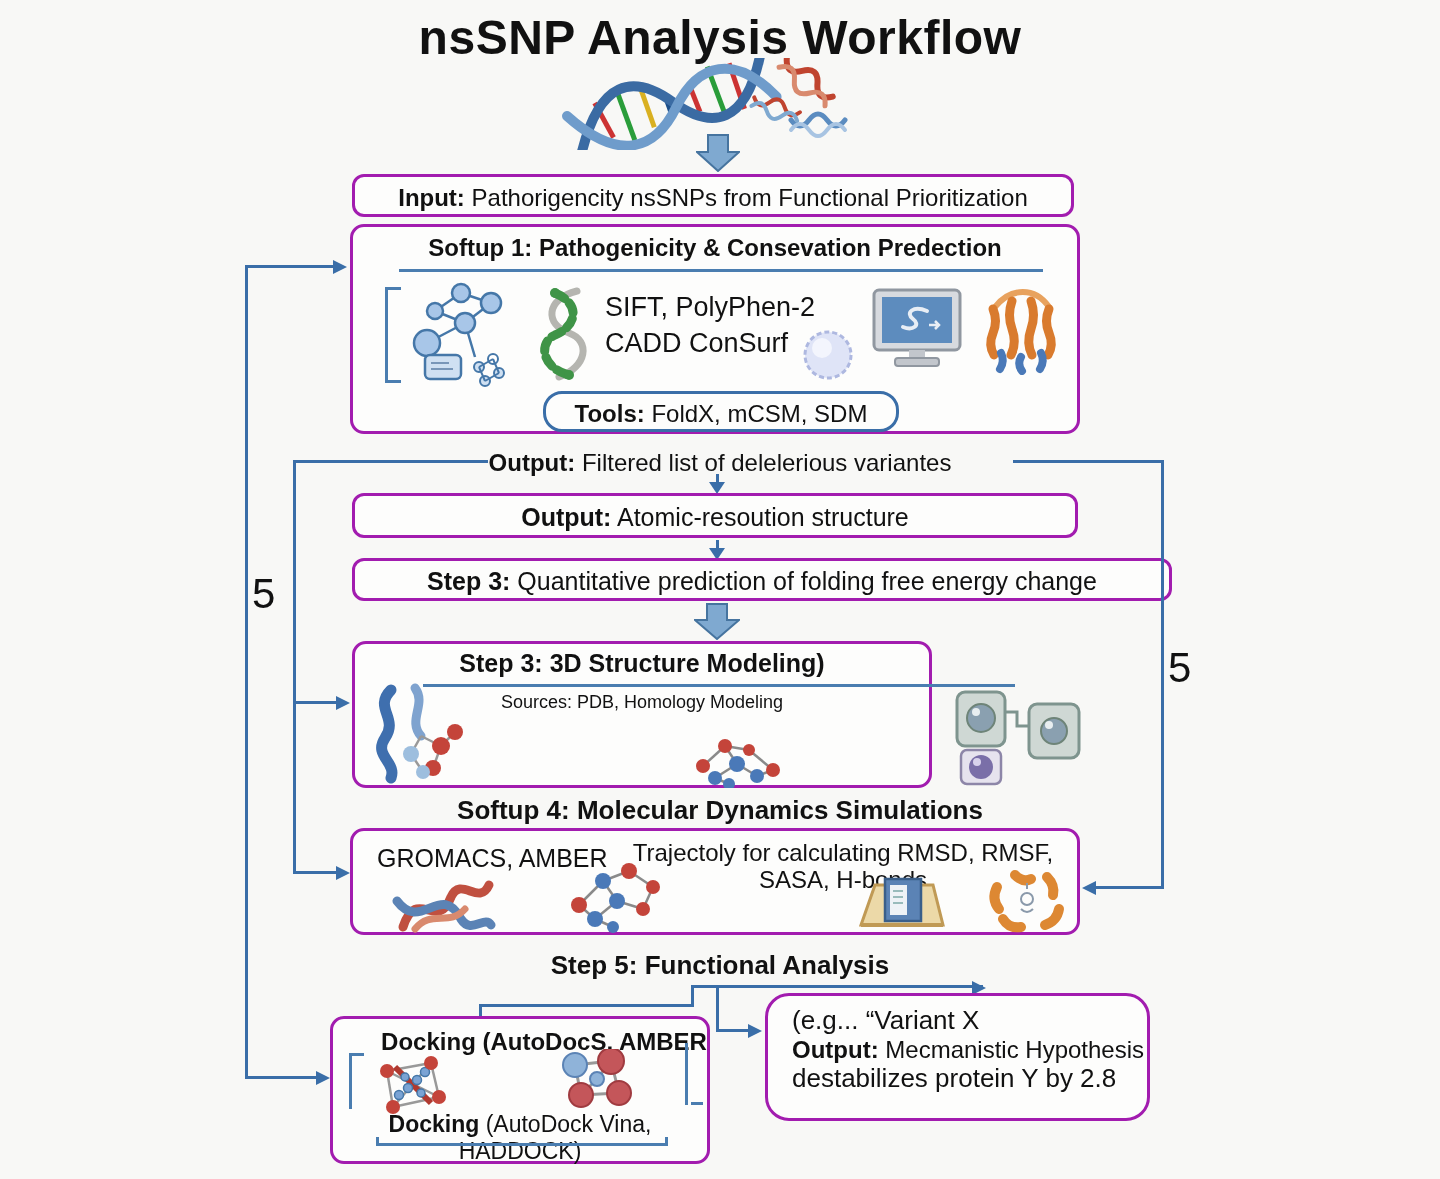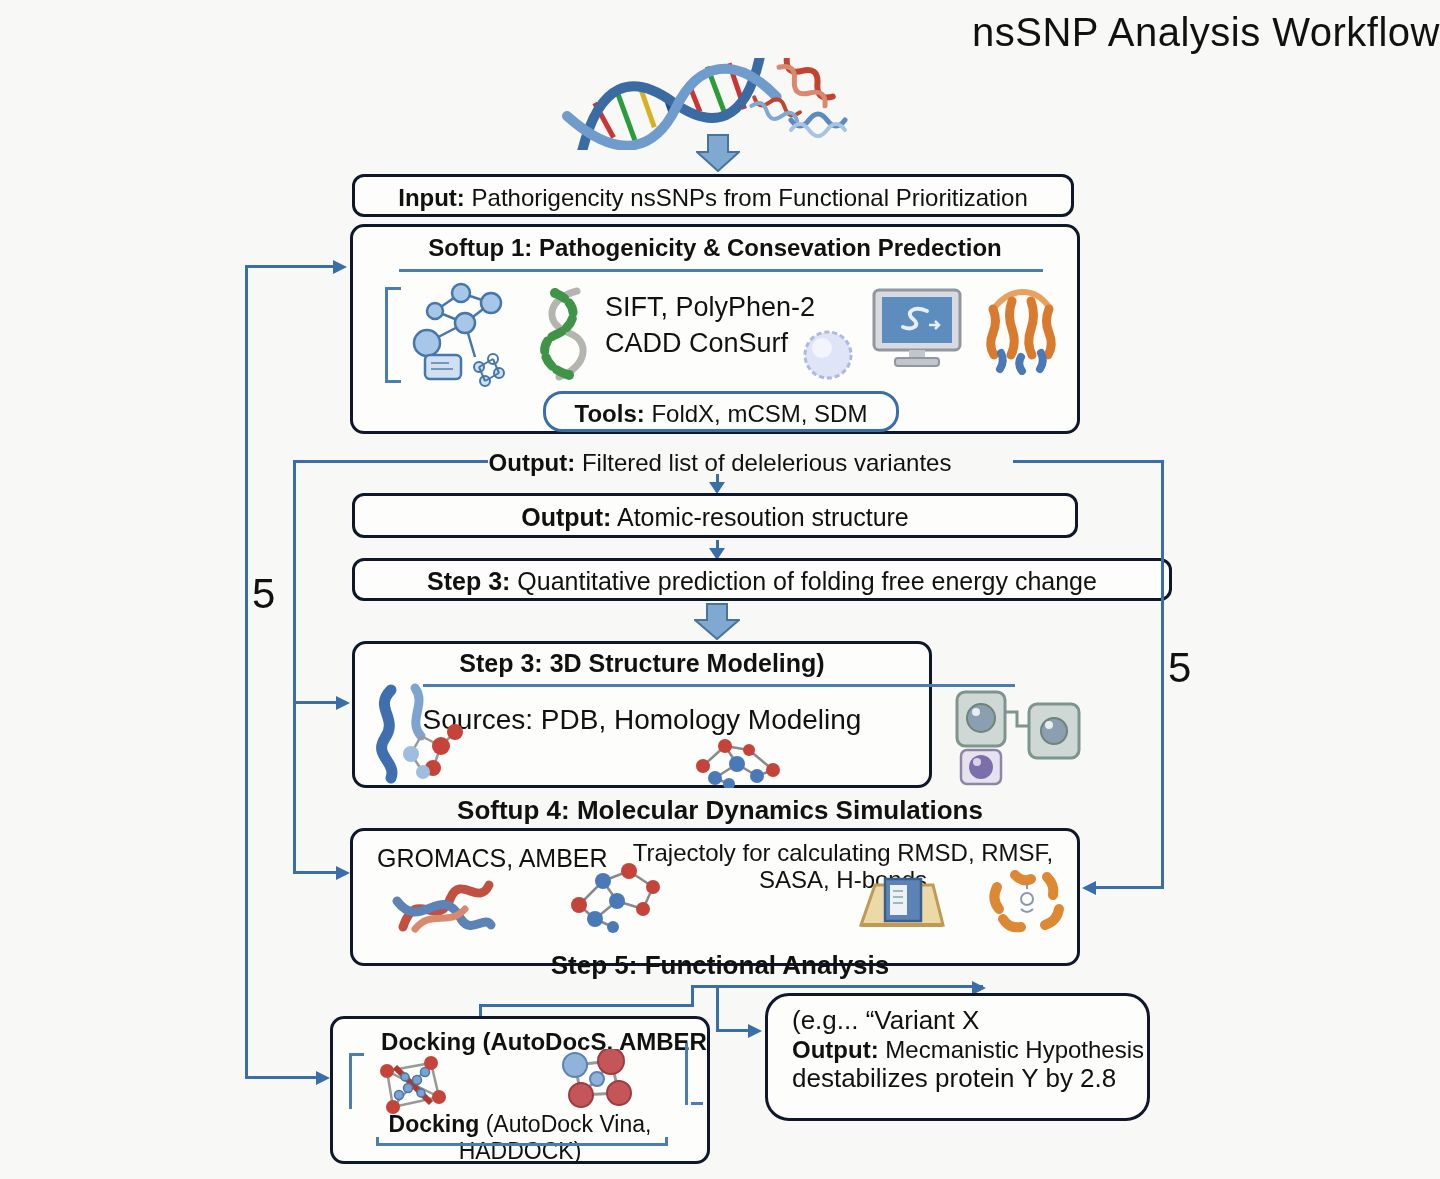--- a/index.html
+++ b/index.html
@@ -1,27 +1,27 @@
 <!DOCTYPE html>
 <html><head>
 <meta charset="utf-8">
 <style>
   html,body{margin:0;padding:0;}
   body{font-family:"Liberation Sans", sans-serif; background:#e9e9e7;}
   #canvas{position:relative;width:1440px;height:1179px;background:#f8f8f6;overflow:hidden;color:#111;}
   .abs{position:absolute;}
-  .box{position:absolute;background:#fdfdfc;border:3px solid #0f172a;border-radius:12px;box-sizing:border-box;}
+  .box{position:absolute;background:#fdfdfc;border:3px solid #a21caf;border-radius:12px;box-sizing:border-box;}
   .line{position:absolute;background:#3a6ea8;}
   .rule{position:absolute;height:3px;background:#4a7db0;}
   .ah{position:absolute;width:0;height:0;border-top:7px solid transparent;border-bottom:7px solid transparent;border-left:14px solid #3a6ea8;}
   .ah.left{border-left:none;border-right:14px solid #3a6ea8;}
   .ah.down{border-left:8px solid transparent;border-right:8px solid transparent;border-top:12px solid #3a6ea8;border-bottom:none;}
   .ctext{position:absolute;left:0;right:0;text-align:center;}
   .b{font-weight:700;}
-  .title{font-size:40px;font-weight:400;letter-spacing:.5px;text-align:right;}
+  .title{font-size:48px;font-weight:700;letter-spacing:.5px;}
   .boxtext{font-size:23px;line-height:1.15;}
   .hdr{font-size:24px;font-weight:700;}
   .loop5{position:absolute;font-size:42px;color:#111;}
   .bracket{position:absolute;border-left:3px solid #4a7db0;box-sizing:border-box;}
   .bracket:before,.bracket:after{content:"";position:absolute;left:0;width:13px;height:3px;background:#4a7db0;}
   .bracket:before{top:0;} .bracket:after{bottom:0;}
   .brk-tick-top{position:absolute;border-left:3px solid #4a7db0;}
   .brk-tick-top:before{content:"";position:absolute;left:0;top:0;width:12px;height:3px;background:#4a7db0;}
   .brk-tick-bot{position:absolute;border-left:3px solid #4a7db0;}
   .brk-tick-bot:before{content:"";position:absolute;right:-12px;bottom:0;width:12px;height:3px;background:#4a7db0;margin-left:-12px;left:auto;}
@@ -183,21 +183,21 @@
 
   <svg class="abs" style="left:694px;top:603px;" width="46" height="37">
     <polygon points="13,1 33,1 33,17 45,17 23,36 1,17 13,17" fill="#7fa9d0" stroke="#46749f" stroke-width="2"></polygon>
   </svg>
 
   <div class="box" style="left:352px;top:641px;width:580px;height:147px;border-radius:14px;">
     <div class="ctext hdr" style="top:5px;font-size:25px;">
       <span>Step 3:</span><span> 3D Structure Modeling)</span>
     </div>
     <div class="rule" style="left:68px;top:40px;width:592px;"></div>
-    <div class="ctext" style="top:60px;font-size:28px;">Sources: PDB, Homology Modeling</div>
+    <div class="ctext" style="top:48px;font-size:18px;">Sources: PDB, Homology Modeling</div>
 
     <svg class="abs" style="left:8px;top:36px;" width="116" height="108">
       <path d="M28,10 C10,28 36,38 22,58 C10,76 34,82 28,98" fill="none" stroke="#3f6fae" stroke-width="11" stroke-linecap="round"></path>
       <path d="M52,8 C64,24 44,40 58,56" fill="none" stroke="#7fa3cf" stroke-width="9" stroke-linecap="round"></path>
       <g stroke="#999" stroke-width="2.5">
         <line x1="58" y1="56" x2="78" y2="66"></line>
           <line x1="78" y1="66" x2="92" y2="52"></line>
         <line x1="78" y1="66" x2="70" y2="88"></line>
           <line x1="48" y1="74" x2="60" y2="92"></line>
         <line x1="48" y1="74" x2="58" y2="56"></line>
@@ -239,21 +239,21 @@
         <circle cx="82" cy="34" r="7" fill="#c4443a"></circle>
       <circle cx="46" cy="28" r="8" fill="#4a79b8"></circle>
         <circle cx="24" cy="42" r="7" fill="#4a79b8"></circle>
       <circle cx="66" cy="40" r="7" fill="#4a79b8"></circle>
         <circle cx="38" cy="48" r="6" fill="#4a79b8"></circle>
     </svg>
   </div>
 
   <div class="ctext hdr" style="top:795px;font-size:26px;">Softup 4: Molecular Dynamics Simulations</div>
 
-  <div class="box" style="left:350px;top:828px;width:730px;height:138px;border-radius:14px;">
+  <div class="box" style="left:350px;top:828px;width:730px;height:107px;border-radius:14px;">
     <div class="abs" style="left:24px;top:13px;font-size:25px;">GROMACS, AMBER</div>
     <div class="abs" style="left:260px;top:8px;width:460px;text-align:center;font-size:24px;line-height:27px;">
       <div>Trajectoly for calculating RMSD, RMSF,</div>
       <div>SASA, H-bonds</div>
     </div>
 
     <svg class="abs" style="left:38px;top:38px;" width="108" height="66">
       <path d="M12,58 C26,16 46,64 60,28 C70,6 88,38 98,16" fill="none" stroke="#c05040" stroke-width="9" stroke-linecap="round"></path>
       <path d="M6,32 C30,64 50,12 70,50 C80,66 94,46 100,56" fill="none" stroke="#5b83b5" stroke-width="9" stroke-linecap="round"></path>
       <path d="M24,60 C40,40 58,58 74,40" fill="none" stroke="#d98a6e" stroke-width="7" stroke-linecap="round"></path>

